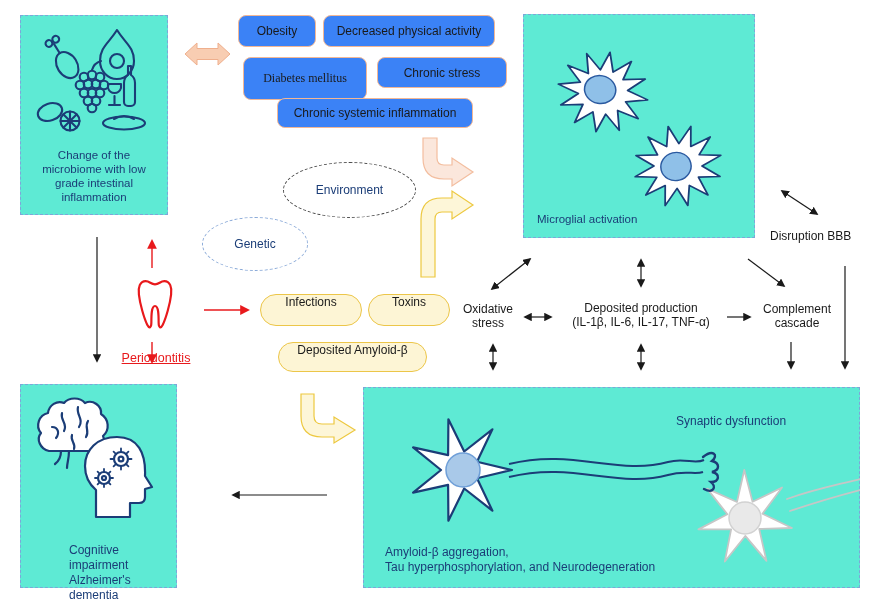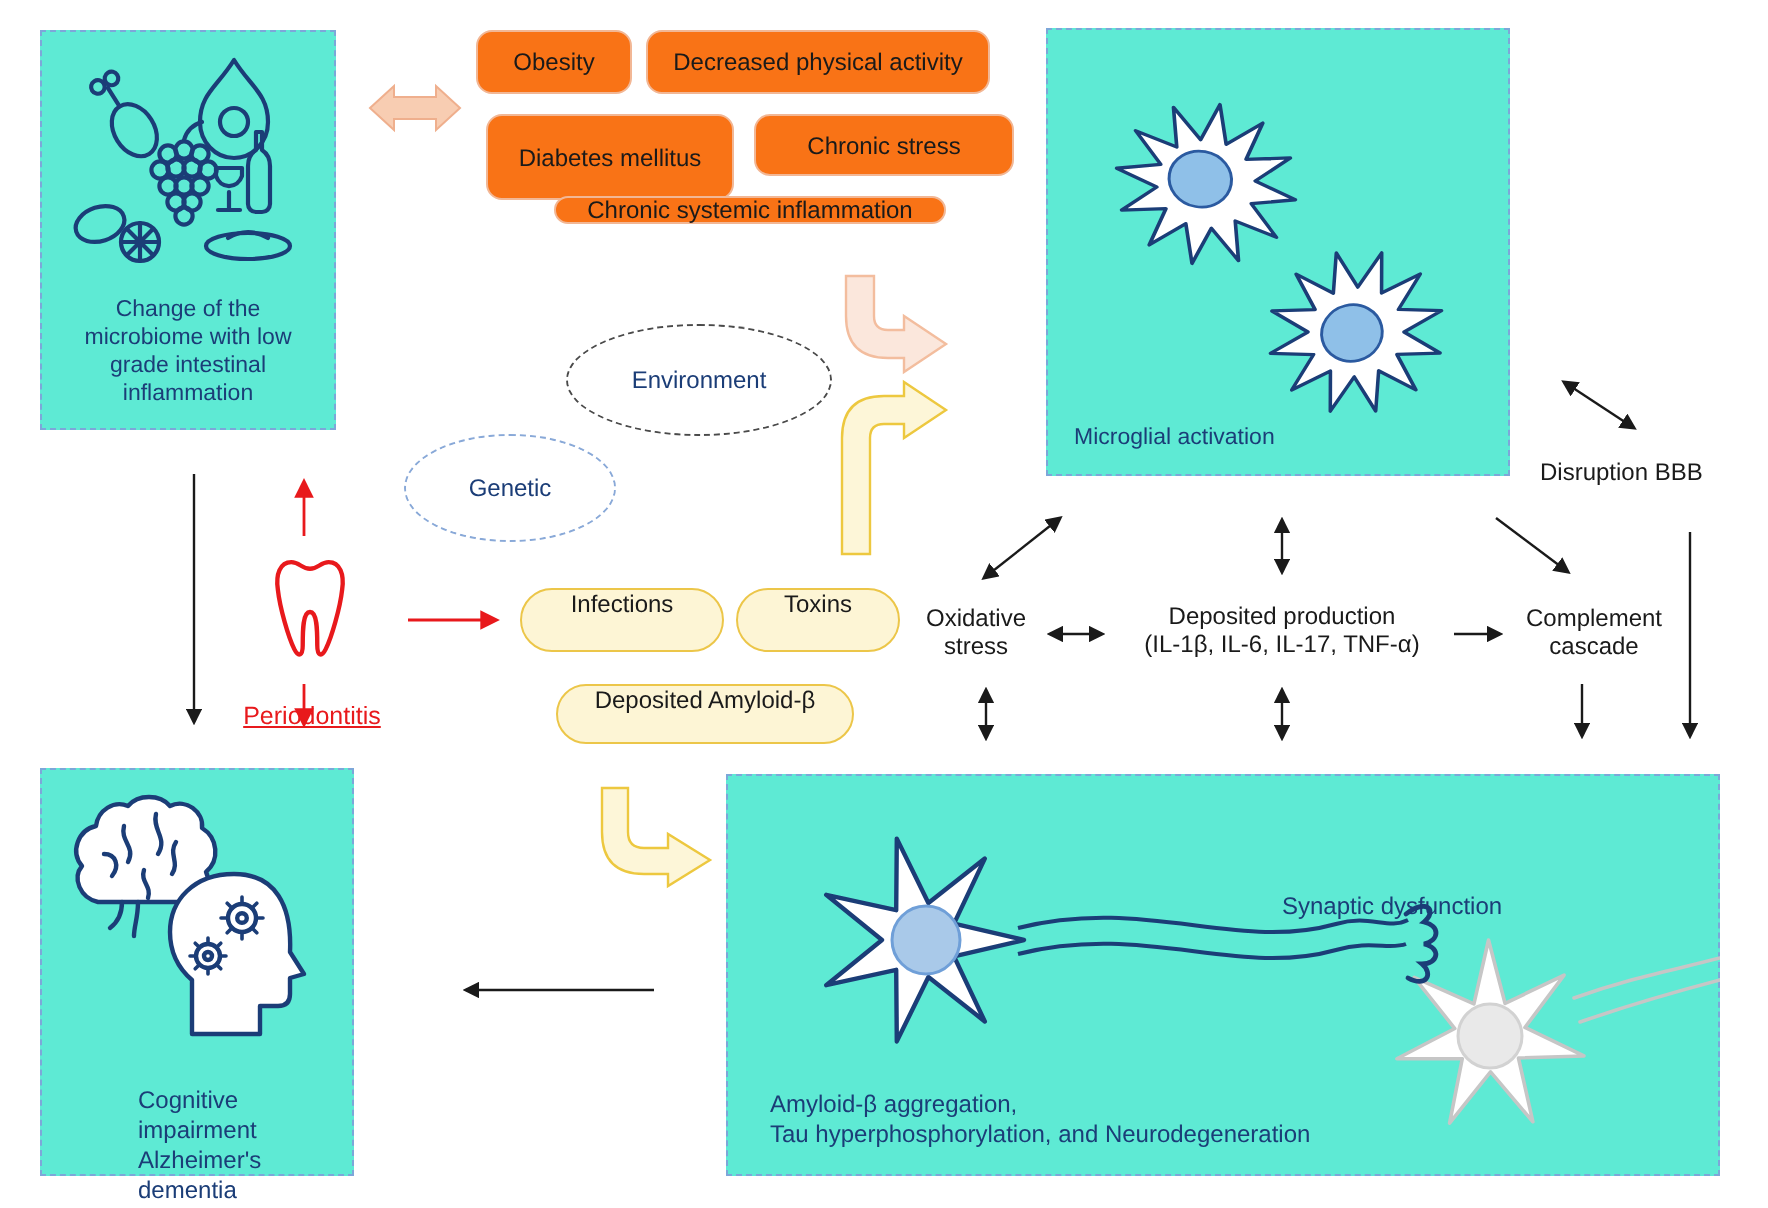--- a/index.html
+++ b/index.html
@@ -5,21 +5,21 @@
   html,body{margin:0;padding:0;background:#ffffff;}
   #canvas{
     position:relative;width:884px;height:604px;background:#ffffff;overflow:hidden;
     font-family:"Liberation Sans",sans-serif;color:#1a1a1a;
   }
   .abs{position:absolute;}
   
   .dashbox{position:absolute;border:1.6px dashed #7da7d9;background:#5eead4;box-sizing:border-box;}
   
   .peach{
-    position:absolute;background:#f97316;border:1.2px solid #f2b795;border-radius:8px;
+    position:absolute;background:#3b82f6;border:1.2px solid #f2b795;border-radius:8px;
     display:flex;align-items:center;justify-content:center;font-size:12px;color:#1a1a1a;
     box-sizing:border-box;text-align:center;
   }
   
   .yellow{
     position:absolute;background:#fdf5d5;border:1.2px solid #ecc649;border-radius:16px;
     display:flex;align-items:flex-start;justify-content:center;font-size:12px;color:#1a1a1a;
     box-sizing:border-box;text-align:center;
   }
   .ellipse{
@@ -83,27 +83,27 @@
     </svg>
     <div class="label navy" style="left:8px;right:8px;top:132px;text-align:center;">Change of the microbiome with low grade intestinal inflammation</div>
   </div>
 
   <div class="peach" style="left:238px;top:15px;width:78px;height:32px;">
       <span>Obesity</span>
     </div>
   <div class="peach" style="left:323px;top:15px;width:172px;height:32px;">
       <span>Decreased physical activity</span>
     </div>
-  <div class="peach" style="left:243px;top:57px;width:124px;height:43px;">
+  <div class="peach" style="left:243px;top:57px;width:124px;height:43px;font-family:Liberation Serif, serif;">
       <span>Diabetes mellitus</span>
     </div>
   <div class="peach" style="left:377px;top:57px;width:130px;height:31px;">
       <span>Chronic stress</span>
     </div>
-  <div class="peach" style="left:277px;top:98px;width:196px;height:14px;">
+  <div class="peach" style="left:277px;top:98px;width:196px;height:30px;">
       <span>Chronic systemic inflammation</span>
     </div>
 
   <div class="ellipse env" style="left:283px;top:162px;width:133px;height:56px;justify-content:center;">
       <span>Environment</span>
     </div>
   <div class="ellipse gen" style="left:202px;top:217px;width:106px;height:54px;">
       <span>Genetic</span>
     </div>
 
@@ -184,21 +184,21 @@
     </g>
 
     <g>
       <polygon points="149,83 114,91.2 129.4,123.7 101.2,101.5 85.4,133.7 85.1,97.9 50.1,105.6 78,83 50.1,60.4 85.1,68.1 85.4,32.3 101.2,64.5 129.4,42.3 114,74.8" fill="#ffffff" stroke="#1b3d77" stroke-width="2.2" stroke-linejoin="round"></polygon>
       <circle cx="100" cy="83" r="17" fill="#a9c9e9" stroke="#6f9fd8" stroke-width="1.5"></circle>
       <path d="M146,77 C210,61 255,89 305,75 C322,70 331,78 341,73" fill="none" stroke="#1b3d77" stroke-width="2"></path>
       <path d="M146,90 C210,74 255,102 305,88 C322,83 332,88 340,85" fill="none" stroke="#1b3d77" stroke-width="2"></path>
       <path d="M340,70 C350,62 356,68 349,74 C357,76 357,83 349,85 C358,87 356,95 348,95 C354,100 350,107 341,102" fill="none" stroke="#1b3d77" stroke-width="2.4" stroke-linecap="round"></path>
     </g>
   </svg>
-  <div class="label navy" style="left:641px;top:414px;font-size:12px;margin-top:32px;">Synaptic dysfunction</div>
+  <div class="label navy" style="left:676px;top:414px;font-size:12px;">Synaptic dysfunction</div>
   <div class="label navy" style="left:385px;top:545px;font-size:12px;line-height:15px;">
     <span>Amyloid-β aggregation,</span><br>
     <span>Tau hyperphosphorylation, and Neurodegeneration</span>
   </div>
 
   <svg class="overlay" width="884" height="604" viewBox="0 0 884 604">
     <defs>
       <marker id="ab" viewBox="0 0 10 10" refX="8" refY="5" markerWidth="7" markerHeight="7" orient="auto-start-reverse">
         <path d="M0,0 L10,5 L0,10 Z" fill="#1a1a1a"></path>
       </marker>

